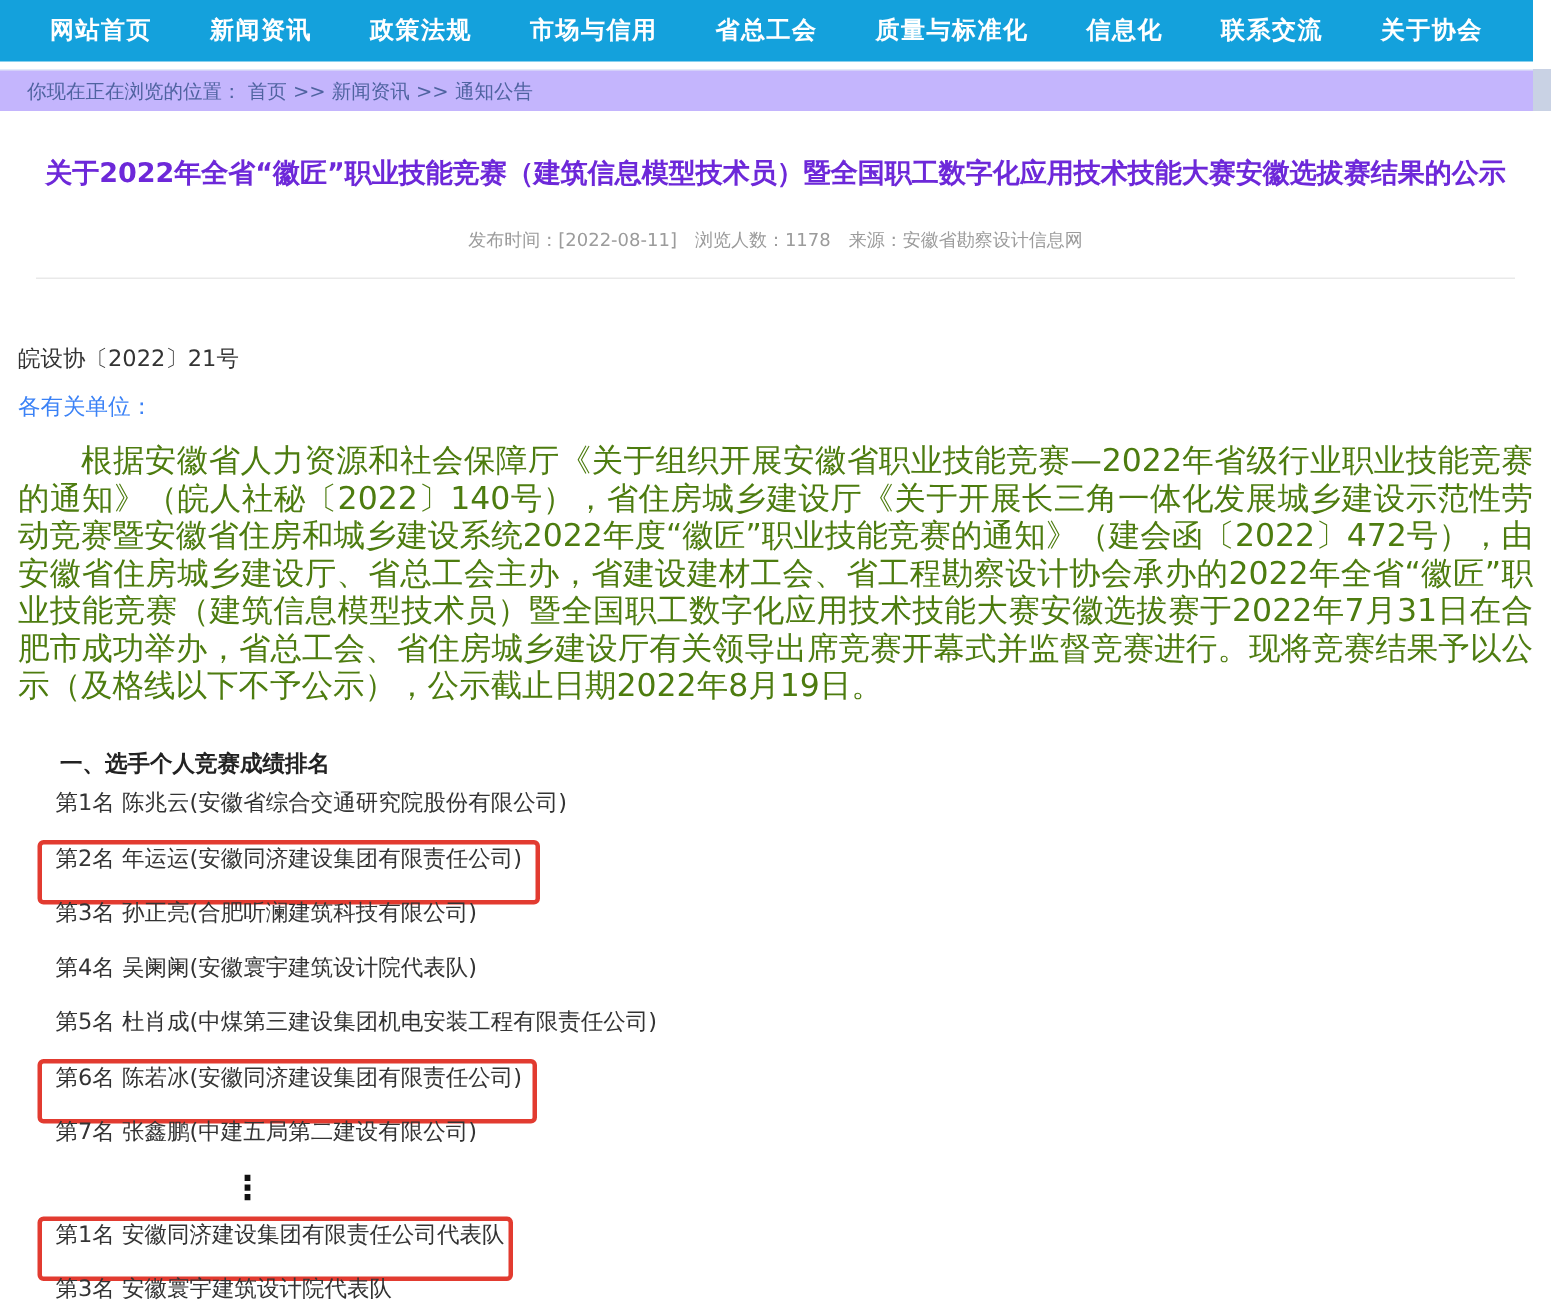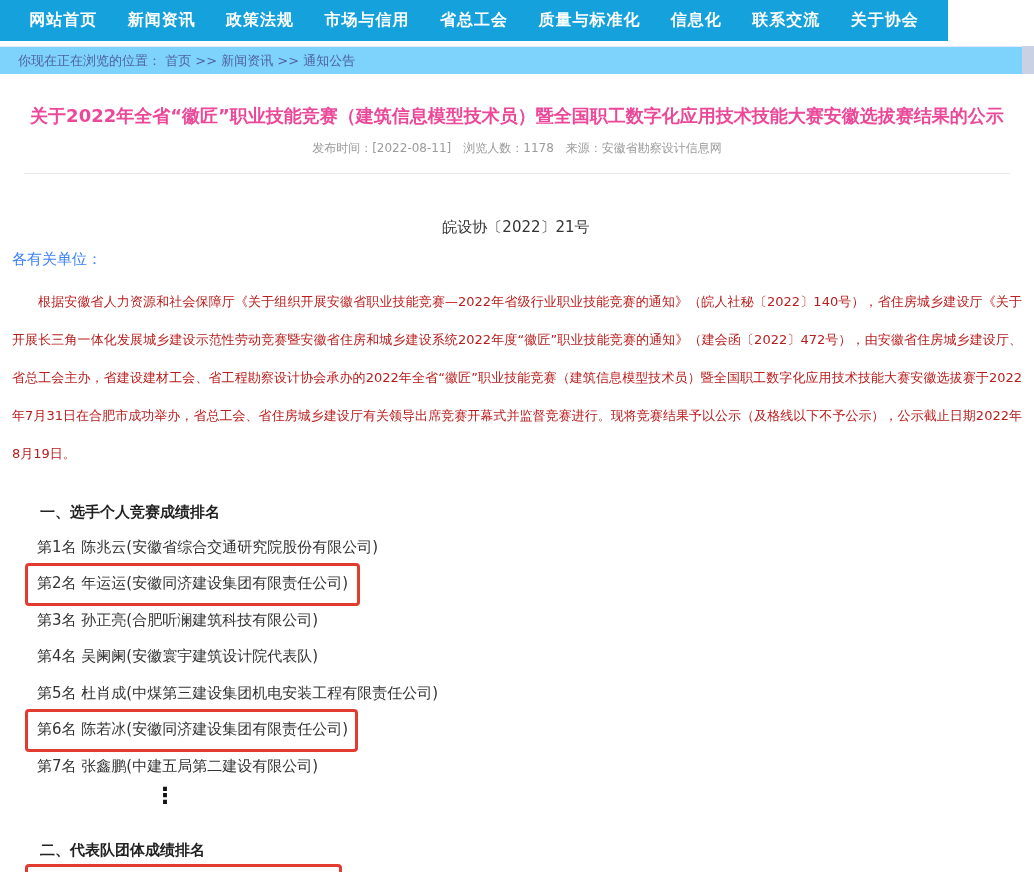--- a/index.html
+++ b/index.html
@@ -3,21 +3,21 @@
 <meta charset="utf-8">
 <style>
   html,body { margin:0; padding:0; background:#ffffff; }
   body {
     width:1034px; height:872px; overflow:hidden; position:relative;
     font-family:"DejaVu Sans","Liberation Sans",sans-serif;
     -webkit-font-smoothing:antialiased;
   }
   
   .navbar {
-    width:948px; height:41px; background:#14a1dc;
+    width:1022px; height:41px; background:#14a1dc;
     display:flex; align-items:center; justify-content:space-around;
     padding:0 14px; box-sizing:border-box;
   }
   .nav-item {
     color:#ffffff; font-weight:bold; font-size:16px;
     white-space:nowrap; cursor:pointer; letter-spacing:1px;
   }
   
   .breadcrumb-row { margin-top:5px; display:flex; }
   .breadcrumb {
@@ -26,42 +26,42 @@
     box-sizing:border-box; color:#4f63a0; font-size:13px;
     border-top:1px solid #e4ebf8;
   }
   .breadcrumb span { white-space:pre; }
   .crumb-link { cursor:pointer; }
   .breadcrumb-edge { width:12px; height:28px; background:#c9d2e4; }
   
   .article { padding:0 12px; position:relative; color:#333; }
   .article-title {
     margin-top:30px; text-align:center; font-size:18px; font-weight:bold;
-    color:#ec4899; line-height:24px; padding:0 12px;
+    color:#6d28d9; line-height:24px; padding:0 12px;
   }
   .article-meta {
-    margin-top:12px; text-align:center; font-size:12px; color:#9b9b9b;
+    margin-top:24px; text-align:center; font-size:12px; color:#9b9b9b;
   }
   .meta-divider { border-bottom:1px solid #e9e9e9; margin:16px 12px 0 12px; }
   .doc-number {
-    margin-top:44px; text-align:center; font-size:15px; color:#333;
+    margin-top:44px; text-align:left; font-size:15px; color:#333;
     padding-right:2px;
   }
   .salutation { margin-top:13px; font-size:15px; color:#3b82f6; }
   .body-paragraph {
-    margin-top:14px; font-size:13px; color:#b91c1c; line-height:38px;
+    margin-top:14px; font-size:21px; color:#4d7c0f; line-height:25px;
     text-indent:2em; text-align:justify;
   }
   .section-heading {
     margin-top:28px; padding-left:28px; font-size:15px; font-weight:bold;
     color:#222; height:22px; line-height:22px;
   }
   .rank-list { margin-top:6px; }
   .rank-item {
-    position:relative; height:36.5px; display:flex; align-items:center;
+    position:relative; height:36.5px; display:flex; 
     padding-left:25px; font-size:15px; color:#333;
   }
   .red-frame {
     position:absolute; left:13px; top:-3px; height:43px;
     border:3px solid #e23b30; border-radius:4px; box-sizing:border-box;
     pointer-events:none;
   }
   .ellipsis-row {
     height:26px; padding-left:142px; font-size:22px; font-weight:bold;
     color:#111; line-height:22px; letter-spacing:0;
@@ -76,21 +76,21 @@
     <div class="nav-item">政策法规</div>
     <div class="nav-item">市场与信用</div>
     <div class="nav-item">省总工会</div>
     <div class="nav-item">质量与标准化</div>
     <div class="nav-item">信息化</div>
     <div class="nav-item">联系交流</div>
     <div class="nav-item">关于协会</div>
   </div>
 
 <div class="breadcrumb-row">
-  <div class="breadcrumb" style="background: #7dd3fc;">
+  <div class="breadcrumb" style="background: #c4b5fd;">
     <span>你现在正在浏览的位置： </span>
     <span id="crumb-links"><span class="crumb-link">首页</span><span> &gt;&gt; </span><span class="crumb-link">新闻资讯</span><span> &gt;&gt; </span><span class="crumb-link">通知公告</span></span>
   </div>
   <div class="breadcrumb-edge"></div>
 </div>
 
 <div class="article">
   <div class="article-title">关于2022年全省“徽匠”职业技能竞赛（建筑信息模型技术员）暨全国职工数字化应用技术技能大赛安徽选拔赛结果的公示</div>
   <div class="article-meta">发布时间：[2022-08-11]　浏览人数：1178　来源：安徽省勘察设计信息网</div>
   <div class="meta-divider"></div>
@@ -118,21 +118,20 @@
         </div>
         <div class="rank-item">
           <span class="red-frame" style="width: 333px; border-color: rgb(226, 59, 48);"></span>
           <span>第6名 陈若冰(安徽同济建设集团有限责任公司)</span>
         </div>
         <div class="rank-item">
           <span>第7名 张鑫鹏(中建五局第二建设有限公司)</span>
         </div>
       </div>
       <div class="ellipsis-row">⋮</div>
-      <div class="section-heading">二、代表队团体成绩排名</div>
       <div class="rank-list">
         <div class="rank-item">
           <span class="red-frame" style="width: 317px; border-color: rgb(226, 59, 48);"></span>
           <span>第1名 安徽同济建设集团有限责任公司代表队</span>
         </div>
         <div class="rank-item">
           <span>第3名 安徽寰宇建筑设计院代表队</span>
         </div>
       </div>
     </div>

